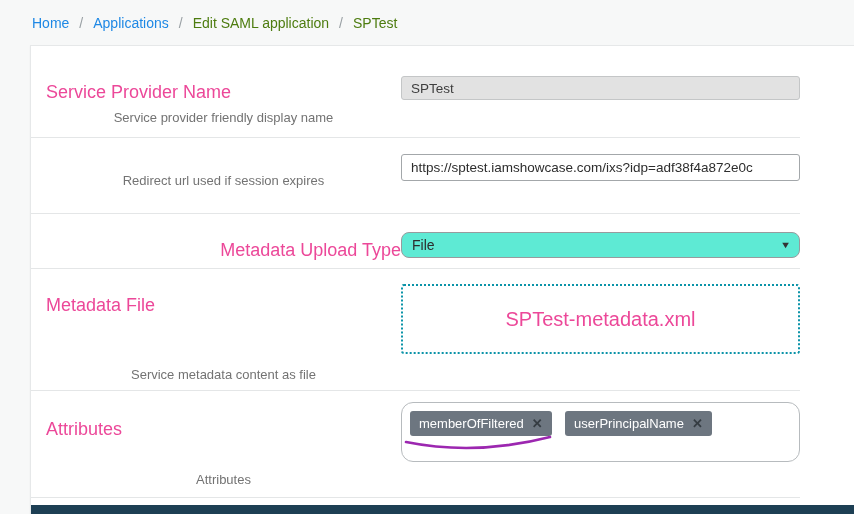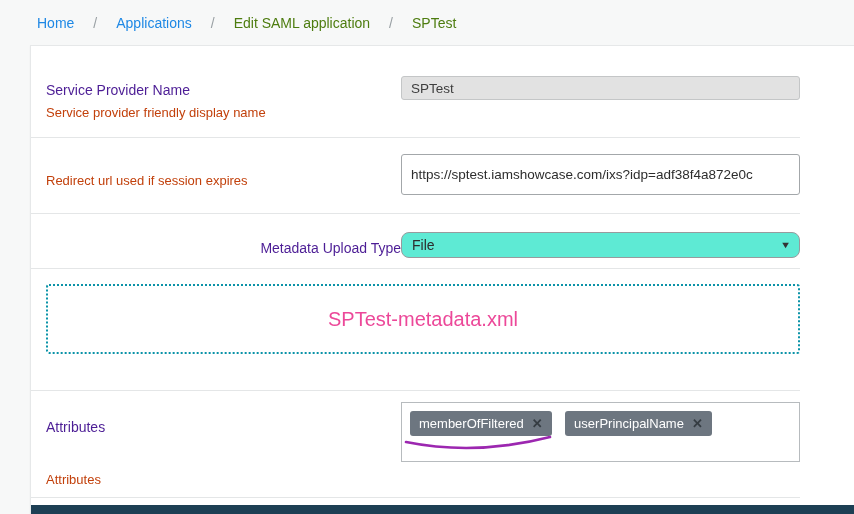--- a/index.html
+++ b/index.html
@@ -7,24 +7,23 @@
   body {
     font-family: "Liberation Sans", sans-serif;
     background: #f7f8f8;
     color: #424242;
   }
   
   .breadcrumb {
     height: 45px;
     display: flex;
     align-items: center;
-    padding-left: 17px;
+    padding-left: 32px;
     font-size: 14px;
-    gap: 19px;
-    margin-left: 20px;
+    gap: 10px;
   }
   .breadcrumb a {
     color: var(--link, #1e88e5);
     text-decoration: none;
     cursor: pointer;
   }
   .breadcrumb .sep { color: #9aa0a4; }
   .breadcrumb .current { color: #4d7c0f; }
   
   .card {
@@ -33,43 +32,43 @@
     height: 469px;
     background: #ffffff;
     border: 1px solid #e6e8e9;
     border-right: none;
     border-bottom: none;
     box-shadow: 0 1px 2px rgba(0,0,0,0.04);
   }
   .row { display: flex; padding: 0 54px 0 15px; }
   .row .labels { width: 355px; display: flex; flex-direction: column; }
   .row .field  { flex: 1; }
-  .flabel { font-size: 14px; color: #4c1d95; }
-  .fhelper { font-size: 13px; color: #c2410c; }
+  .flabel { font-size: 18px; color: #ec4899; }
+  .fhelper { font-size: 13px; color: #737373; text-align: center; }
   .divider { height: 1px; background: #e4e6e7; margin-right: 54px; }
 
   .r1 { min-height: 91px; }  .r1 .labels { padding-top: 36px; } .r1 .field { padding-top: 30px; }
   .r2 { min-height: 75px; }  .r2 .labels { padding-top: 28px; } .r2 .field { padding-top: 16px; }
   .r3 { min-height: 54px; }  .r3 .labels { padding-top: 26px; text-align: right; } .r3 .field { padding-top: 18px; }
   .r4 { min-height: 121px; } .r4 .labels { padding-top: 26px; padding-bottom: 8px; } .r4 .field { padding-top: 15px; }
   .r5 { min-height: 106px; } .r5 .labels { padding-top: 28px; padding-bottom: 10px; } .r5 .field { padding-top: 11px; }
   .r1 .fhelper, .r2 .fhelper { margin-top: 7px; }
   .r4 .fhelper, .r5 .fhelper { margin-top: auto; }
 
   
   .input {
     width: 100%;
     font-family: "Liberation Sans", sans-serif;
     font-size: 13.5px;
     border-radius: 3px;
     padding: 0 9px;
     outline: none;
   }
   .input.gray  { height: 24px; background: #e2e2e2; border: 1px solid #c4c6c7; color: #3e3e3e; }
-  .input.white { height: 41px; background: #ffffff; border: 1px solid #a3a7aa; color: #2d2d2d; }
+  .input.white { height: 27px; background: #ffffff; border: 1px solid #a3a7aa; color: #2d2d2d; }
 
   .select {
     position: relative;
     width: 100%;
     height: 26px;
     background: #5eead4;
     border: 1px solid #979b9e;
     border-radius: 8px;
     font-size: 14px;
     color: #2d2d2d;
@@ -98,21 +97,21 @@
     font-size: 20px;
     color: #ec4899;
     cursor: pointer;
   }
 
   
   .chips-box {
     position: relative;
     height: 60px;
     border: 1px solid #b7bbbe;
-    border-radius: 0;
+    border-radius: 12px;
     padding: 8px;
   }
   .chip {
     display: inline-flex;
     align-items: center;
     gap: 8px;
     background: var(--chip, #6d7680);
     color: #fff;
     font-size: 13px;
     padding: 5px 9px;
@@ -181,20 +180,24 @@
     <div class="field">
       <div class="select">
         <span>File</span>
         <span class="caret">▼</span>
       </div>
     </div>
   </div>
   <div class="divider"></div>
 
   <div class="row r4">
+    <div class="labels">
+      <div class="flabel">Metadata File</div>
+      <div class="fhelper">Service metadata content as file</div>
+    </div>
     <div class="field">
       <div class="dropzone">
         <span>SPTest-metadata.xml</span>
       </div>
     </div>
   </div>
   <div class="divider"></div>
 
   <div class="row r5">
     <div class="labels">

